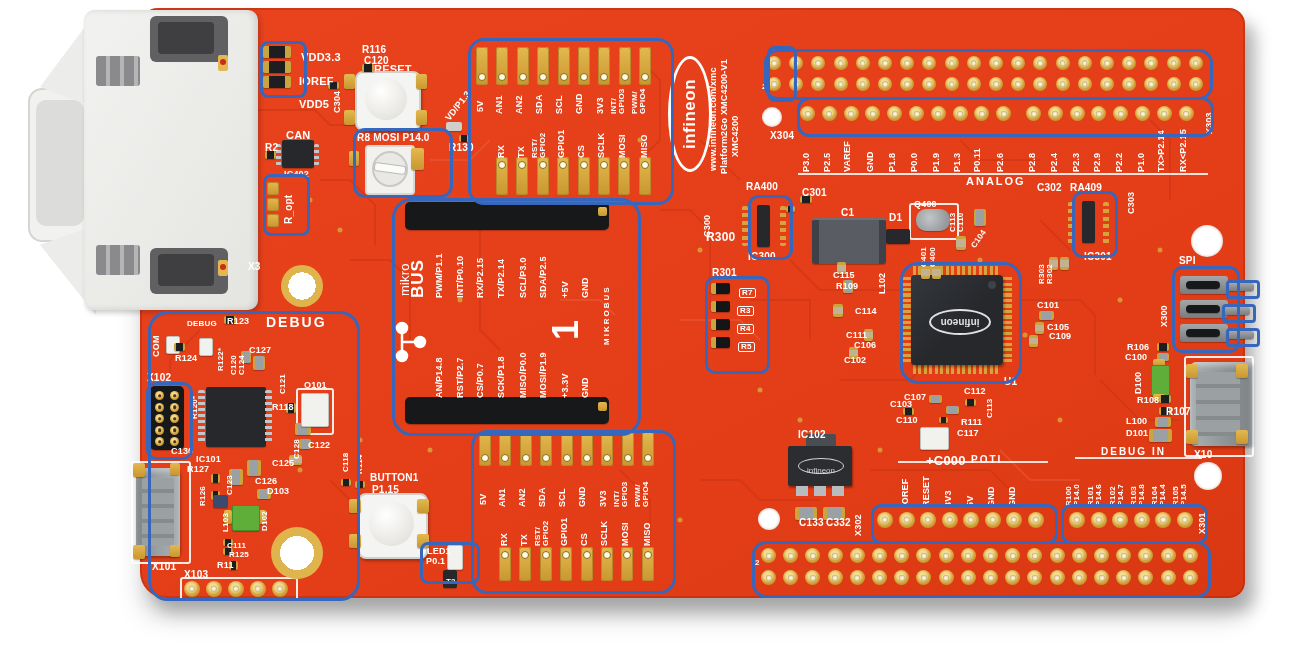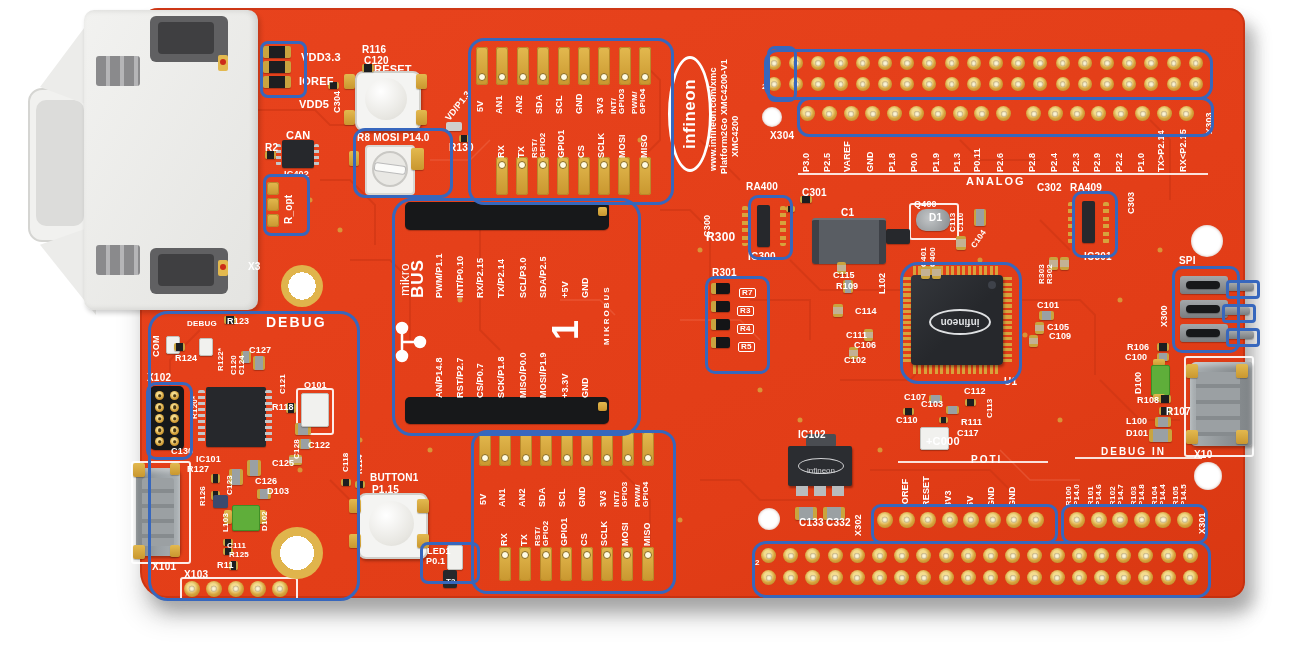--- a/index.html
+++ b/index.html
@@ -586,21 +586,21 @@
       <div class="silk" style="left: 1115px; top: 172px; font-size: 9px; transform: rotate(-90deg); transform-origin: 0px 0px;">P2.2</div>
       <div class="silk" style="left: 1137px; top: 172px; font-size: 9px; transform: rotate(-90deg); transform-origin: 0px 0px;">P1.0</div>
       <div class="silk" style="left: 1157px; top: 172px; font-size: 9px; transform: rotate(-90deg); transform-origin: 0px 0px;">TX&gt;P2.14</div>
       <div class="silk" style="left: 1179px; top: 172px; font-size: 9px; transform: rotate(-90deg); transform-origin: 0px 0px;">RX&lt;P2.15</div>
       <div class="silk" style="left: 703px; top: 237px; font-size: 9px; transform: rotate(-90deg); transform-origin: 0px 0px;">C300</div>
       <div class="silk" style="left: 706px; top: 231px; font-size: 12px;">R300</div>
       <div class="silk" style="left: 746px; top: 182px; font-size: 10px;">RA400</div>
       <div class="silk" style="left: 802px; top: 188px; font-size: 10px;">C301</div>
       <div class="silk" style="left: 748px; top: 252px; font-size: 10px;">IC300</div>
       <div class="silk" style="left: 841px; top: 208px; font-size: 10px;">C1</div>
-      <div class="silk" style="left: 889px; top: 213px; font-size: 10px; margin-left: 40px;">D1</div>
+      <div class="silk" style="left: 889px; top: 213px; font-size: 10px;">D1</div>
       <div class="silk" style="left: 914px; top: 200px; font-size: 9px;">Q400</div>
       <div class="silk" style="left: 920px; top: 267px; font-size: 8px; transform: rotate(-90deg); transform-origin: 0px 0px;">C401</div>
       <div class="silk" style="left: 929px; top: 267px; font-size: 8px; transform: rotate(-90deg); transform-origin: 0px 0px;">C400</div>
       <div class="silk" style="left: 949px; top: 232px; font-size: 8px; transform: rotate(-90deg); transform-origin: 0px 0px;">C113</div>
       <div class="silk" style="left: 957px; top: 232px; font-size: 8px; transform: rotate(-90deg); transform-origin: 0px 0px;">C110</div>
       <div class="silk" style="left: 970px; top: 245px; font-size: 8px; transform: rotate(-55deg); transform-origin: 0px 0px;">C104</div>
       <div class="silk" style="left: 1038px; top: 284px; font-size: 8px; transform: rotate(-90deg); transform-origin: 0px 0px;">R303</div>
       <div class="silk" style="left: 1046px; top: 284px; font-size: 8px; transform: rotate(-90deg); transform-origin: 0px 0px;">R302</div>
       <div class="silk" style="left: 1037px; top: 183px; font-size: 10px;">C302</div>
       <div class="silk" style="left: 1070px; top: 183px; font-size: 10px;">RA409</div>
@@ -616,28 +616,28 @@
       <div class="silk" style="left: 878px; top: 294px; font-size: 9px; transform: rotate(-90deg); transform-origin: 0px 0px;">L102</div>
       <div class="silk" style="left: 855px; top: 307px; font-size: 9px;">C114</div>
       <div class="silk" style="left: 846px; top: 331px; font-size: 9px;">C111</div>
       <div class="silk" style="left: 854px; top: 341px; font-size: 9px;">C106</div>
       <div class="silk" style="left: 844px; top: 356px; font-size: 9px;">C102</div>
       <div class="silk" style="left: 1004px; top: 377px; font-size: 10px;">U1</div>
       <div class="silk" style="left: 1037px; top: 301px; font-size: 9px;">C101</div>
       <div class="silk" style="left: 1047px; top: 323px; font-size: 9px;">C105</div>
       <div class="silk" style="left: 1049px; top: 332px; font-size: 9px;">C109</div>
       <div class="silk" style="left: 904px; top: 393px; font-size: 9px;">C107</div>
-      <div class="silk" style="left: 890px; top: 400px; font-size: 9px; margin-left: 31px;">C103</div>
+      <div class="silk" style="left: 890px; top: 400px; font-size: 9px;">C103</div>
       <div class="silk" style="left: 964px; top: 387px; font-size: 9px;">C112</div>
       <div class="silk" style="left: 986px; top: 418px; font-size: 8px; transform: rotate(-90deg); transform-origin: 0px 0px;">C113</div>
       <div class="silk" style="left: 896px; top: 416px; font-size: 9px;">C110</div>
       <div class="silk" style="left: 961px; top: 418px; font-size: 9px;">R111</div>
       <div class="silk" style="left: 957px; top: 429px; font-size: 9px;">C117</div>
       <div class="silk" style="left: 798px; top: 430px; font-size: 10px;">IC102</div>
-      <div class="silk" style="left: 926px; top: 436px; font-size: 11px;">+C000</div>
+      <div class="silk" style="left: 926px; top: 454px; font-size: 13px;">+C000</div>
       <div class="silk ls" style="left: 971px; top: 455px; font-size: 10px;">POTI</div>
       <div class="silk" style="left: 799px; top: 518px; font-size: 10px;">C133</div>
       <div class="silk" style="left: 826px; top: 518px; font-size: 10px;">C332</div>
       <div class="silk" style="left: 854px; top: 536px; font-size: 9px; transform: rotate(-90deg); transform-origin: 0px 0px;">X302</div>
       <div class="silk" style="left: 901px; top: 507px; font-size: 9px; transform: rotate(-90deg); transform-origin: 0px 0px;">IOREF</div>
       <div class="silk" style="left: 922px; top: 507px; font-size: 9px; transform: rotate(-90deg); transform-origin: 0px 0px;">RESET</div>
       <div class="silk" style="left: 944px; top: 507px; font-size: 9px; transform: rotate(-90deg); transform-origin: 0px 0px;">3V3</div>
       <div class="silk" style="left: 966px; top: 507px; font-size: 9px; transform: rotate(-90deg); transform-origin: 0px 0px;">5V</div>
       <div class="silk" style="left: 987px; top: 507px; font-size: 9px; transform: rotate(-90deg); transform-origin: 0px 0px;">GND</div>
       <div class="silk" style="left: 1008px; top: 507px; font-size: 9px; transform: rotate(-90deg); transform-origin: 0px 0px;">GND</div>

